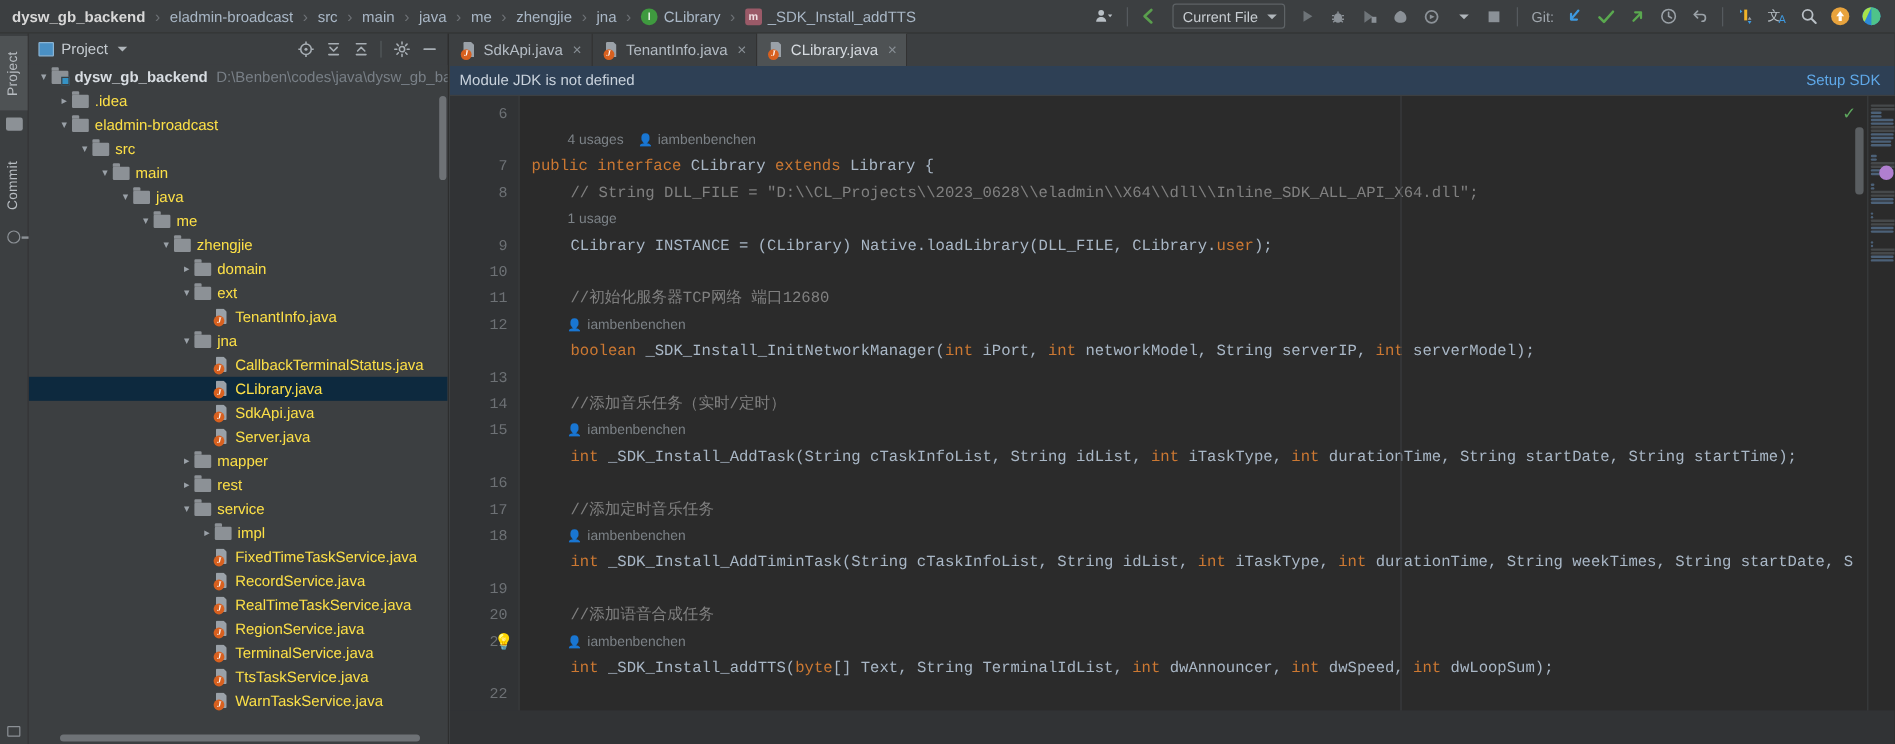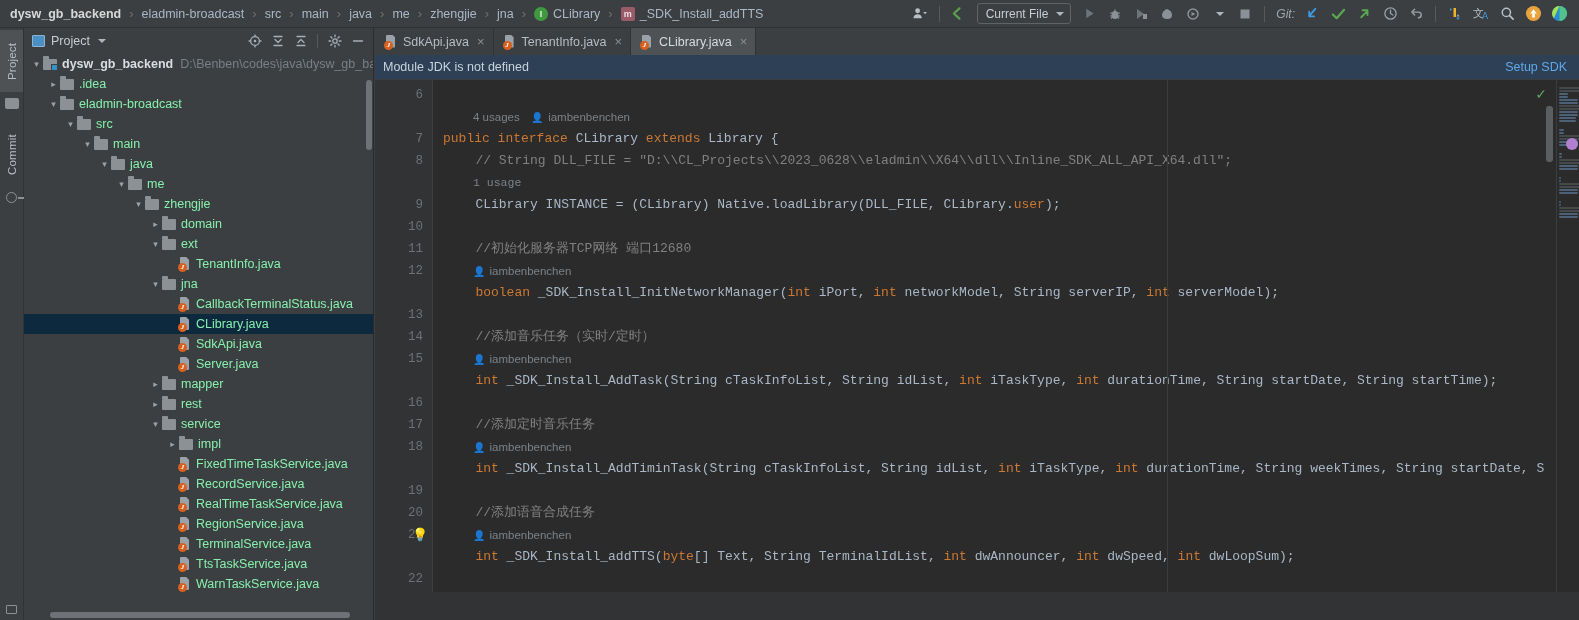--- a/index.html
+++ b/index.html
@@ -45,21 +45,21 @@
     justify-content: center; color: #9fa6ad; font-size: 13px;
     border-radius: 3px;
   }
   .tb-sep { width: 1px; height: 16px; background: #555a5e; margin: 0 5px; }
   .run-config {
     display: flex; align-items: center; gap: 6px;
     border: 1px solid #5e6366; border-radius: 3px;
     height: 21px; padding: 0 6px 0 8px; margin: 0 4px;
     color: #c8cdd2; font-size: 12px; background: #3c3f41;
   }
-  .git-label { color: #9fa6ad; font-size: 12px; margin: 0 3px 0 4px; font-style: italic; }
+  .git-label { color: #9fa6ad; font-size: 12px; margin: 0 3px 0 4px; }
 
   
   #leftstripe {
     position: absolute; left: 0; top: 28px; width: 24px; height: 592px;
     background: #3c3f41; border-right: 1px solid #323232;
   }
   .vtool {
     writing-mode: vertical-rl; transform: rotate(180deg);
     font-size: 11.5px; color: #b8bdc2; letter-spacing: .2px;
     padding: 6px 0; text-align: center; width: 23px;
@@ -145,21 +145,21 @@
     content:""; position:absolute; left:1px; top:0; width:9px; height:13px;
     background:#9aa1a8; border-radius:1px;
     clip-path: polygon(0 0, 68% 0, 100% 22%, 100% 100%, 0 100%);
   }
   .jfile::after {
     content:"J"; position:absolute; left:-1px; bottom:-1px;
     width:9px; height:9px; border-radius:50%; background:#d8601f;
     color:#fff; font-size:7px; line-height:9px; text-align:center;
     font-family:"Liberation Serif", serif; font-style:italic; font-weight:bold;
   }
-  .tlabel { color:#86efac; }
+  .tlabel { color:#fde047; }
   .tlabel.bold { font-weight: bold; color:#d8dde2; }
   .tpath { color:#787f86; margin-left:7px; }
 
   #tree-vscroll {
     position:absolute; right:1px; top:26px; width:6px; height:70px;
     background:#6e7276; border-radius:3px;
   }
   #tree-hscroll {
     position:absolute; left:26px; bottom:2px; width:300px; height:6px;
     background:#6e7276; border-radius:3px;
@@ -694,21 +694,21 @@
         <div id="gutter-bulb" style="top: 447px;">💡</div>
         <div class="gline"></div>
         <div class="gline">22</div>
         <div class="gline">23</div>
       </div>
     <div id="code">
       <div class="cline" style="padding-left: 10px;"><span class="pln"></span></div>
         <div class="cline hint" style="padding-left: 40px;"><span class="usages">4 usages</span><span class="hint-user">iambenbenchen</span></div>
         <div class="cline" style="padding-left: 10px;"><span class="kw">public </span><span class="kw">interface </span><span class="cls">CLibrary </span><span class="kw">extends </span><span class="pln">Library {</span></div>
         <div class="cline" style="padding-left: 42.4px;"><span class="cmt">// String DLL_FILE = "D:\\CL_Projects\\2023_0628\\eladmin\\X64\\dll\\Inline_SDK_ALL_API_X64.dll";</span></div>
-        <div class="cline hint" style="padding-left: 40px; font-family: Liberation Mono, monospace;"><span class="usages">1 usage</span></div>
+        <div class="cline hint" style="padding-left: 40px;"><span class="usages">1 usage</span></div>
         <div class="cline" style="padding-left: 42.4px;"><span class="pln">CLibrary INSTANCE = (CLibrary) Native.loadLibrary(DLL_FILE, CLibrary.</span><span class="kw">user</span><span class="pln">);</span></div>
         <div class="cline" style="padding-left: 10px;"><span class="pln"></span></div>
         <div class="cline" style="padding-left: 42.4px;"><span class="cmt">//初始化服务器TCP网络 端口12680</span></div>
         <div class="cline hint" style="padding-left: 40px;"><span class="hint-user">iambenbenchen</span></div>
         <div class="cline" style="padding-left: 42.4px;"><span class="kw">boolean </span><span class="pln">_SDK_Install_InitNetworkManager(</span><span class="kw">int </span><span class="pln">iPort, </span><span class="kw">int </span><span class="pln">networkModel, String serverIP, </span><span class="kw">int </span><span class="pln">serverModel);</span></div>
         <div class="cline" style="padding-left: 10px;"><span class="pln"></span></div>
         <div class="cline" style="padding-left: 42.4px;"><span class="cmt">//添加音乐任务（实时/定时）</span></div>
         <div class="cline hint" style="padding-left: 40px;"><span class="hint-user">iambenbenchen</span></div>
         <div class="cline" style="padding-left: 42.4px;"><span class="kw">int </span><span class="pln">_SDK_Install_AddTask(String cTaskInfoList, String idList, </span><span class="kw">int </span><span class="pln">iTaskType, </span><span class="kw">int </span><span class="pln">durationTime, String startDate, String startTime);</span></div>
         <div class="cline" style="padding-left: 10px;"><span class="pln"></span></div>

